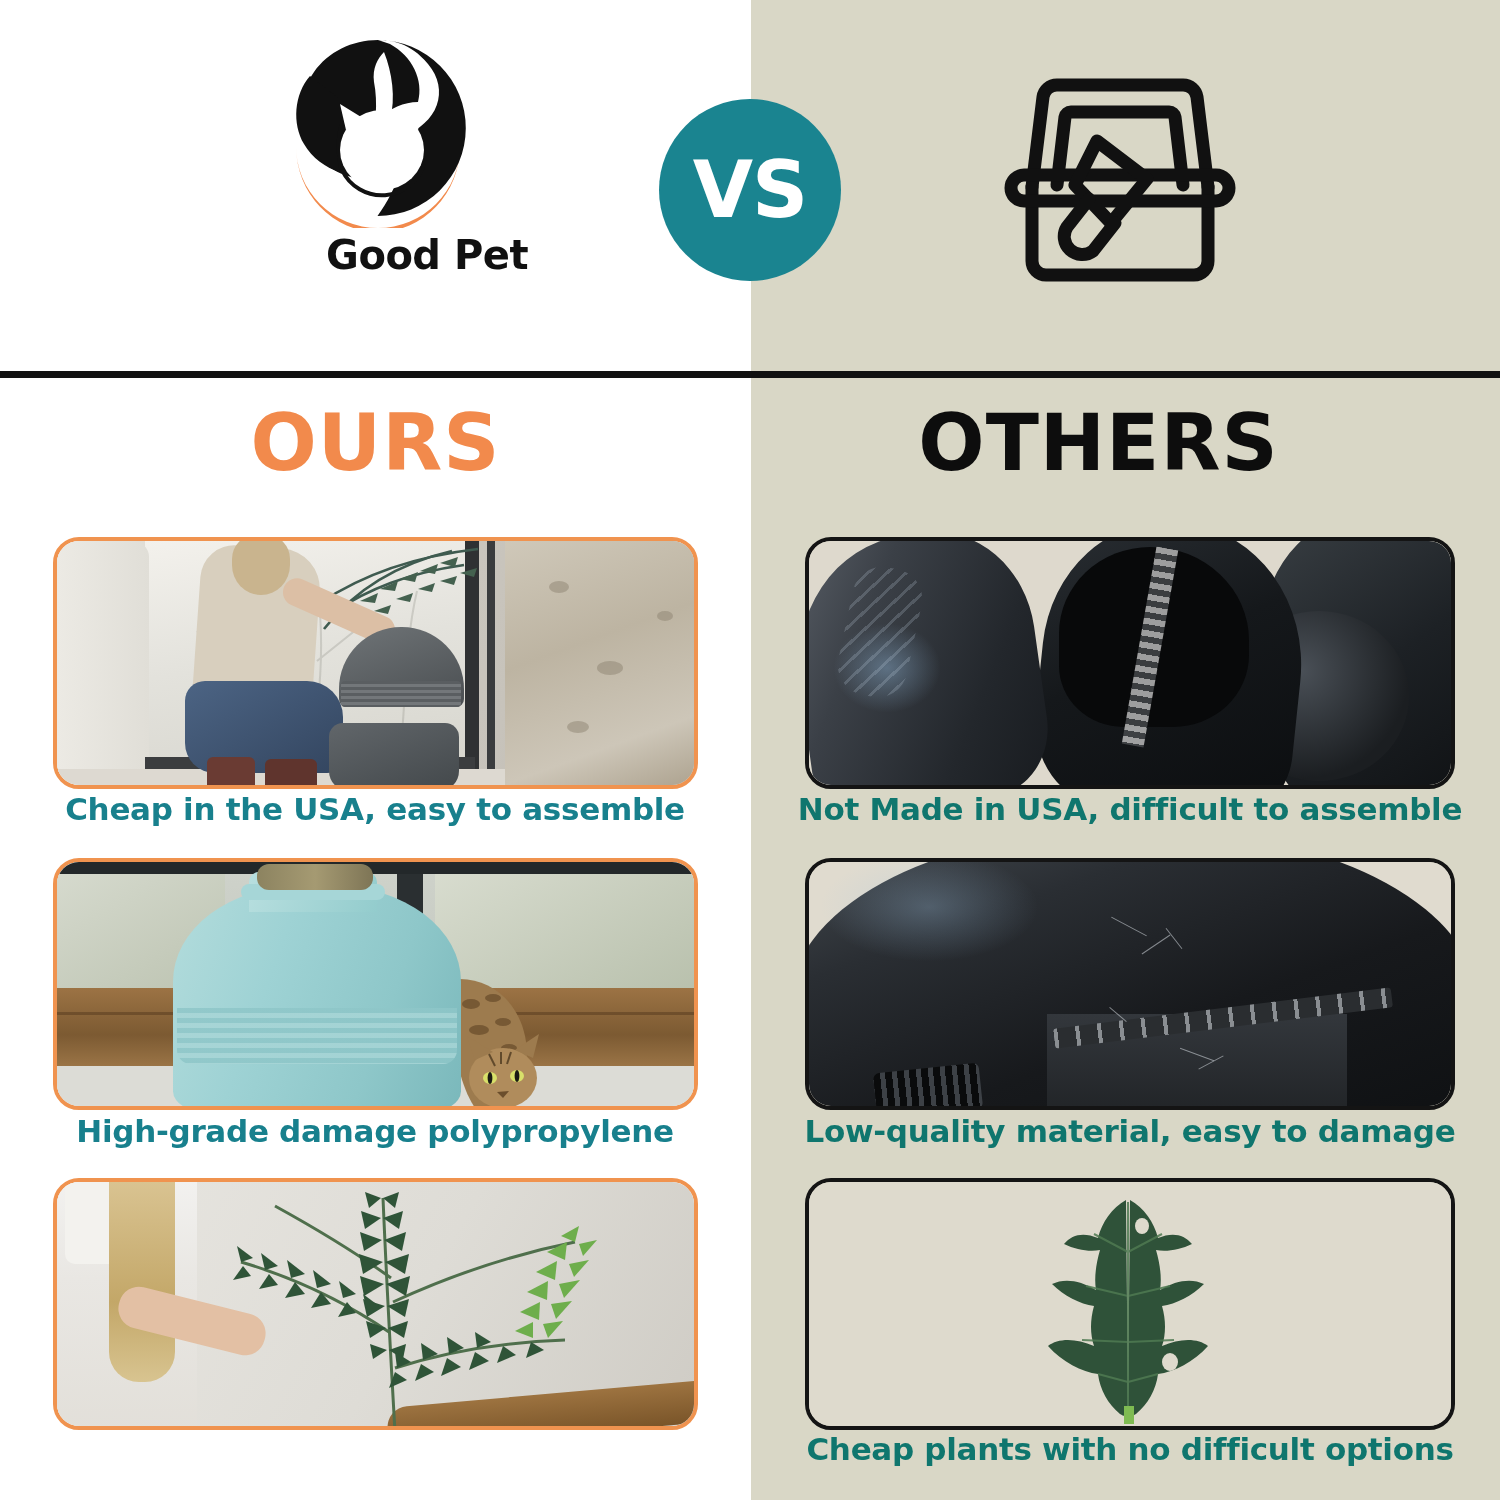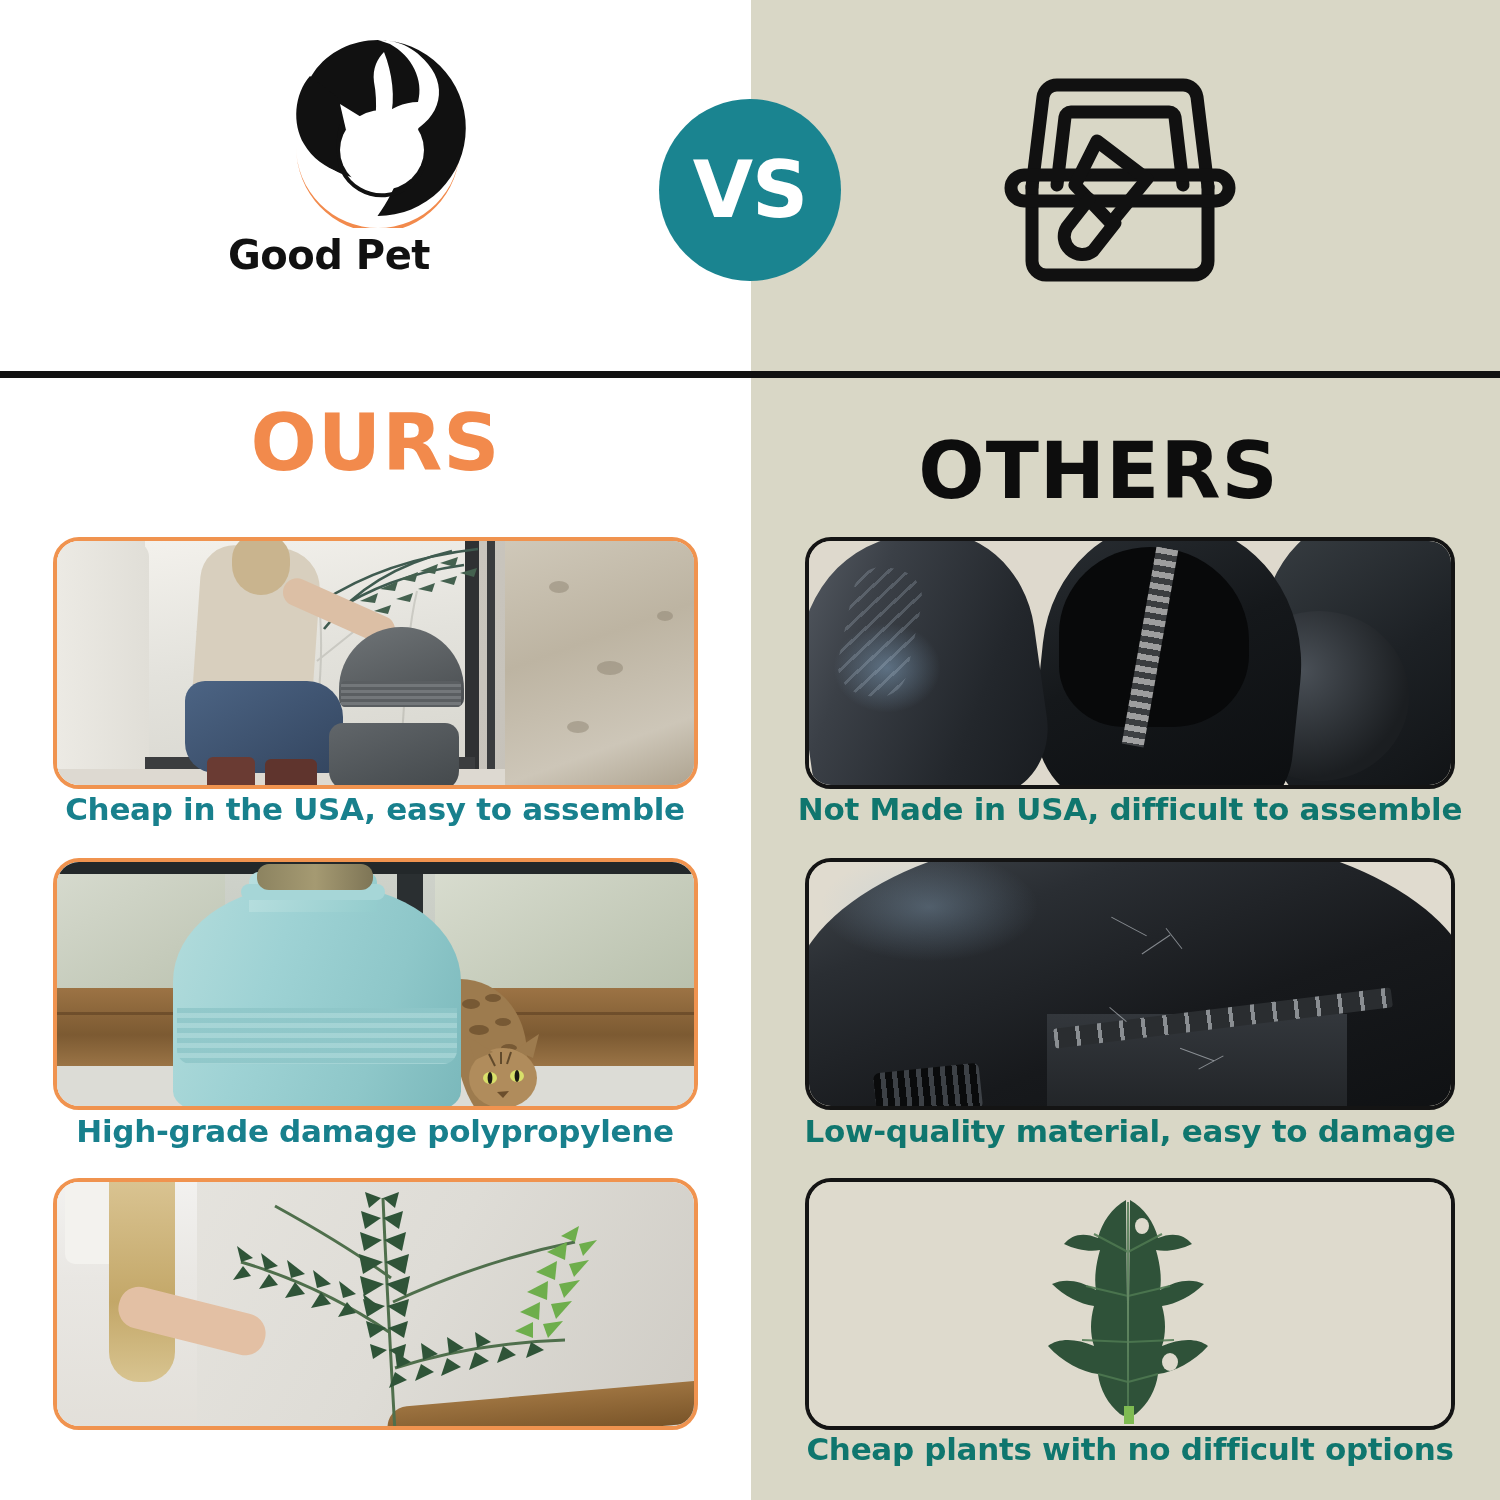--- a/index.html
+++ b/index.html
@@ -54,21 +54,21 @@
     position: absolute;
     left: 0; top: 0;
     width: 1500px; height: 371px;
   }
 
   
   .logo-block {
     position: absolute;
     left: 228px; top: 28px;
     width: 300px;
-    text-align: left;
+    text-align: right;
   }
   .logo-mark {
     width: 200px; height: 200px;
     margin: 0 auto;
     position: relative;
   }
   .logo-text {
     margin-top: 6px;
     font-family: "DejaVu Sans", sans-serif;
     font-weight: bold;
@@ -117,21 +117,20 @@
   }
   .col-head.ours {
     left: 0; width: 751px;
     text-align: center;
     color: #f28a4c;
   }
   .col-head.others {
     left: 751px; width: 695px;
     text-align: center;
     color: #0d0d0d;
-    margin-top: 28px;
   }
 
   
   .panel {
     position: absolute;
     overflow: hidden;
   }
   .panel.ours {
     left: 53px;
     width: 645px;

